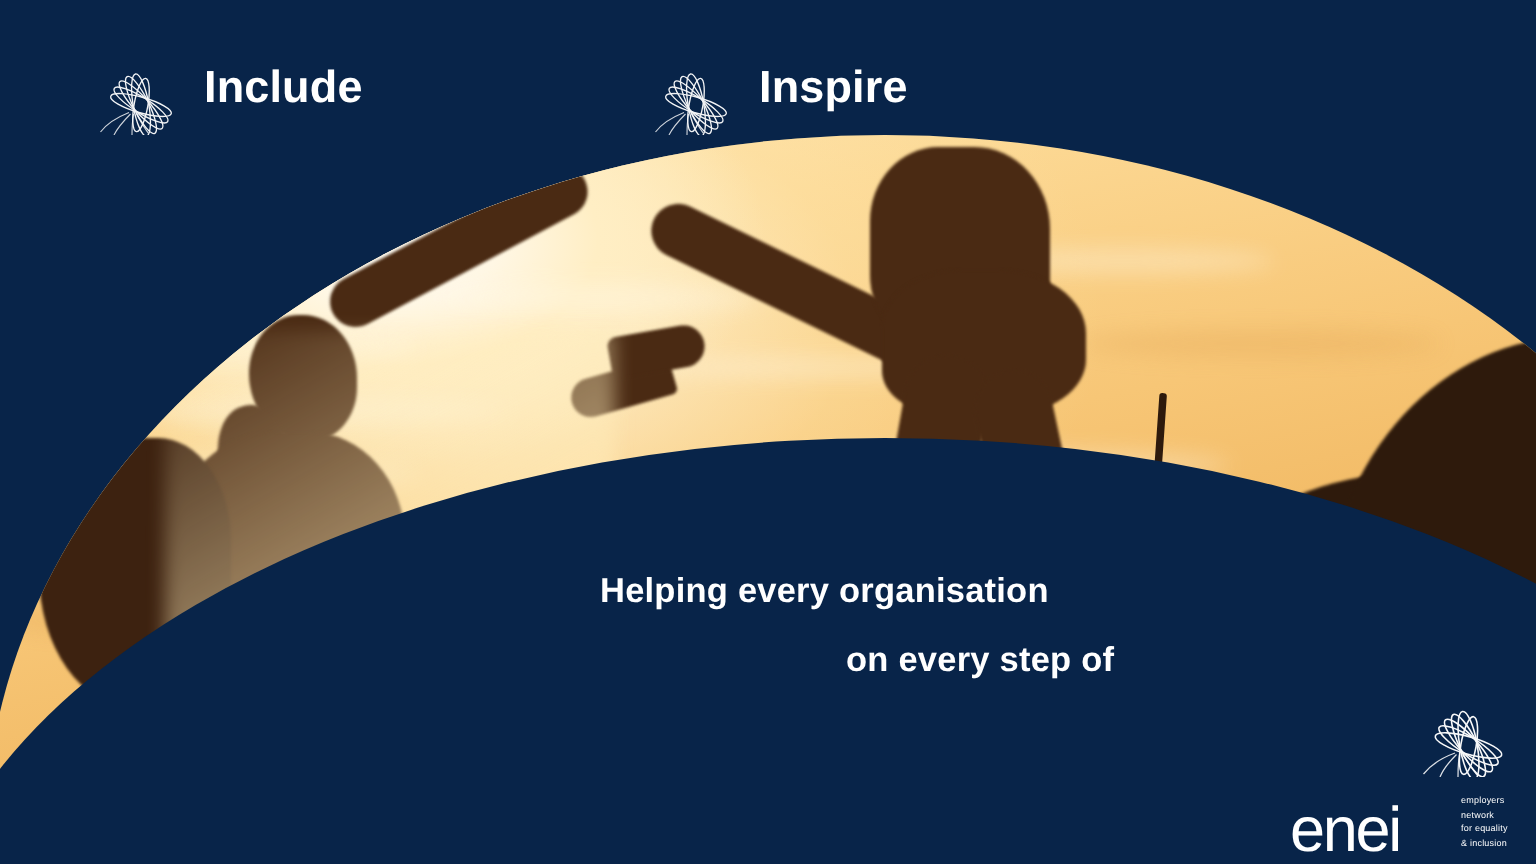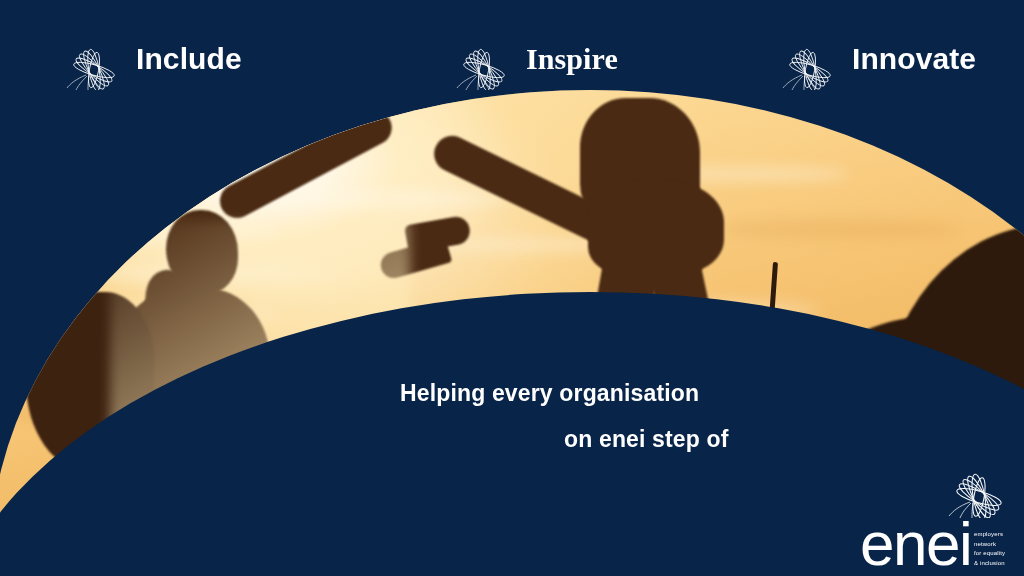--- a/index.html
+++ b/index.html
@@ -87,21 +87,21 @@
   }
   .pillar .mark { width:56px; height:62px; flex:0 0 auto; }
   .pillar .word {
     color:#ffffff;
     font-size:30px;
     font-weight:700;
     letter-spacing:.1px;
     white-space:nowrap;
   }
   .p1 { left:66px; }
-  .p2 { left:456px;font-family:Liberation Serif, serif; }
+  .p2 { left:436px; }
   .p3 { left:782px; }
 
   
   .headline {
     position:absolute;
     left:392px; top:370px;
     width:560px;
     color:#ffffff;
     font-size:23px;
     font-weight:700;
@@ -120,21 +120,21 @@
   }
   .enei .mark {
     position:absolute;
     right:14px; top:0;
     width:62px; height:66px;
   }
   .enei .wordmark {
     position:absolute;
     left:0; bottom:6px;
     color:#ffffff;
-    font-size:62px;
+    font-size:42px;
     font-weight:400;
     letter-spacing:-1.5px;
     line-height:.82;
     font-family:"Liberation Sans", sans-serif;
   }
   .enei .tag {
     position:absolute;
     right:4px; bottom:8px;
     width:46px;
     color:#ffffff;
@@ -239,46 +239,25 @@
             <path d="M20 47 C10 51 4 56 1 60"></path>
             <path d="M21 48 C15 54 12 58 10 62"></path>
             <path d="M23 48 C22 54 22 58 22 62"></path>
             <path d="M25 48 C28 54 31 58 33 61"></path>
           </g>
         </svg>
       </span>
       <span class="word">Inspire</span>
     </div>
 
-    <div class="pillar p3">
-      <span class="mark">
-        <svg viewBox="0 0 56 62" width="56" height="62" aria-hidden="true">
-          <g fill="none" stroke="#ffffff" stroke-width="0.9" opacity="0.95">
-            <ellipse cx="28" cy="42" rx="5.2" ry="21" transform="rotate(-74 28 42)"></ellipse>
-            <ellipse cx="28" cy="42" rx="5.2" ry="21" transform="rotate(-58 28 42)"></ellipse>
-            <ellipse cx="28" cy="42" rx="5.2" ry="21" transform="rotate(-42 28 42)"></ellipse>
-            <ellipse cx="28" cy="42" rx="5.2" ry="21" transform="rotate(-26 28 42)"></ellipse>
-            <ellipse cx="28" cy="42" rx="5.2" ry="21" transform="rotate(-10 28 42)"></ellipse>
-            <ellipse cx="28" cy="42" rx="4.6" ry="18" transform="rotate(10 28 42)"></ellipse>
-          </g>
-          <g fill="none" stroke="#ffffff" stroke-width="0.75" opacity="0.8">
-            <path d="M20 47 C10 51 4 56 1 60"></path>
-            <path d="M21 48 C15 54 12 58 10 62"></path>
-            <path d="M23 48 C22 54 22 58 22 62"></path>
-            <path d="M25 48 C28 54 31 58 33 61"></path>
-          </g>
-        </svg>
-      </span>
-      <span class="word">Innovate</span>
-    </div>
   </div>
 
   <div class="headline">
     <div class="hl-1">Helping every organisation</div>
-    <div class="hl-2">on enei step of</div>
+    <div class="hl-2">on every step of</div>
   </div>
 
   <div class="enei">
     <span class="mark">
       <svg viewBox="0 0 62 66" width="62" height="66" aria-hidden="true">
         <g fill="none" stroke="#ffffff" stroke-width="1.05" opacity="0.97">
           <ellipse cx="31" cy="45" rx="5.8" ry="23" transform="rotate(-74 31 45)"></ellipse>
           <ellipse cx="31" cy="45" rx="5.8" ry="23" transform="rotate(-58 31 45)"></ellipse>
           <ellipse cx="31" cy="45" rx="5.8" ry="23" transform="rotate(-42 31 45)"></ellipse>
           <ellipse cx="31" cy="45" rx="5.8" ry="23" transform="rotate(-26 31 45)"></ellipse>

